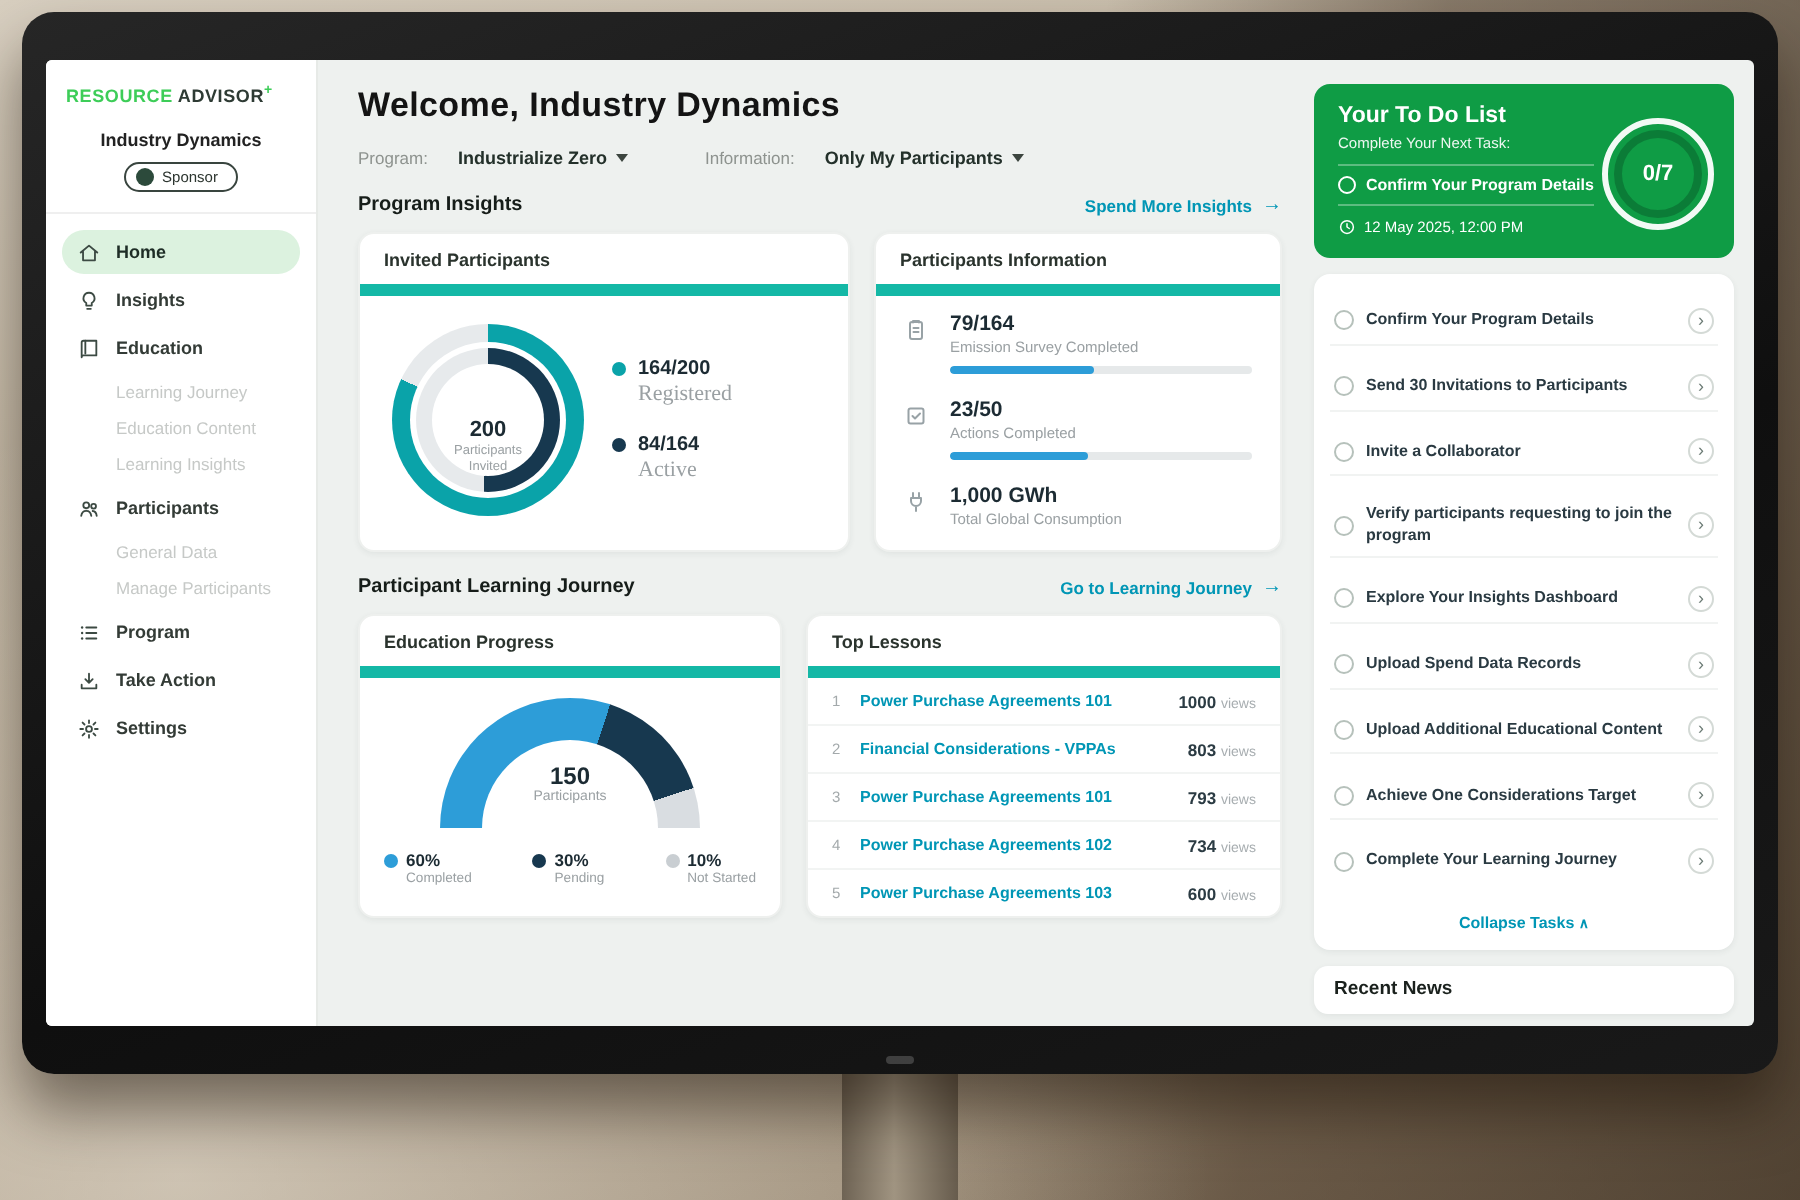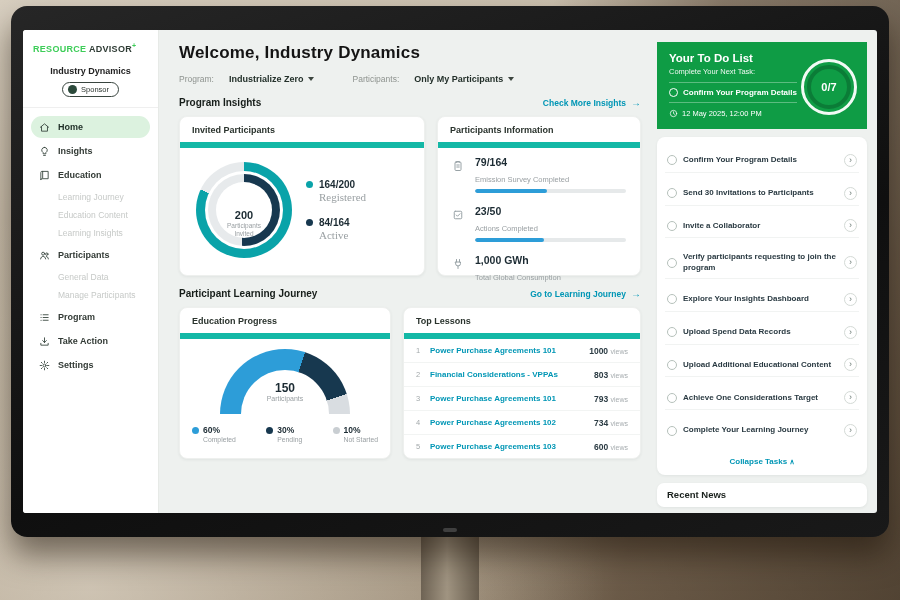--- a/index.html
+++ b/index.html
@@ -80,21 +80,21 @@
   .lg-val { font-size:10px; font-weight:bold; color:#1c2b33; }
   .lg-lbl { font-size:11px; color:#9aa0a3; margin-top:1px;font-family:Liberation Serif, serif; }
 
   
   .card-info { flex:1; height:160px; }
   .info-row { display:flex; gap:9px; padding:8px 14px 4px; }
   .info-icon { width:14px; color:#98a2a6; flex:none; padding-top:2px; }
   .info-icon svg { width:12px; height:12px; }
   .info-col { flex:1; }
   .info-val { font-size:10.5px; font-weight:bold; color:#1c2b33; }
-  .info-lbl { font-size:7.5px; color:#9aa0a3; margin-top:7px; }
+  .info-lbl { font-size:7.5px; color:#9aa0a3; margin-top:1px; }
   .bar { height:4px; border-radius:2px; background:#e6e9ea; margin-top:5px; overflow:hidden; }
   .bar-fill { height:100%; border-radius:2px; background:#2d9dd8; }
   .bar-48 { width:48%; } .bar-46 { width:46%; }
 
   
   .card-edu { width:212px; flex:none; height:152px; }
   .gauge-wrap { width:130px; height:68px; position:relative; margin:10px auto 0; }
   .gauge { width:130px; height:65px; overflow:hidden; position:relative; }
   .gauge::before { content:""; position:absolute; left:0; top:0; width:130px; height:130px; border-radius:50%;
     background: conic-gradient(from 270deg, #2d9dd8 0 30%, #17384f 30% 45%, #d9dde1 45% 50%, rgba(0,0,0,0) 50%); }
@@ -112,21 +112,21 @@
   .lesson-row { display:flex; align-items:center; gap:8px; padding:6.5px 12px; border-bottom:1px solid #f2f4f3; }
   .lesson-row:last-child { border-bottom:none; }
   .lesson-rank { font-size:7.5px; color:#a3a9ab; width:6px; flex:none; }
   .lesson-title { flex:1; font-size:8px; font-weight:bold; color:#0096b5; cursor:pointer; text-decoration:none;
     white-space:nowrap; overflow:hidden; }
   .lesson-views { flex:none; font-size:8.5px; font-weight:bold; color:#2b3b43; }
   .views-word { font-size:7px; font-weight:normal; color:#a7adb0; }
 
   
   .todo-panel { width:224px; flex:none; padding:12px 10px 6px 4px; display:flex; flex-direction:column; }
-  .todo-green { position:relative; background:#0f9c45; border-radius:0; padding:10px 12px 11px; color:#fff; flex:none; }
+  .todo-green { position:relative; background:#0f9c45; border-radius:8px; padding:10px 12px 11px; color:#fff; flex:none; }
   .todo-title { font-size:11.5px; font-weight:bold; }
   .todo-sub { font-size:7.5px; margin-top:3px; opacity:.92; }
   .todo-next { display:flex; align-items:center; gap:5px; margin-top:6px; padding:5px 0;
     border-top:1px solid rgba(255,255,255,.32); border-bottom:1px solid rgba(255,255,255,.32);
     width:calc(100% - 58px); cursor:pointer; }
   .circle-outline { width:9px; height:9px; border:1.2px solid #fff; border-radius:50%; flex:none; }
   .todo-next-label { font-size:8px; font-weight:bold; }
   .todo-due { display:flex; align-items:center; gap:4px; margin-top:6px; font-size:7.5px; width:calc(100% - 58px); }
   .clock-icon { width:9px; height:9px; display:flex; }
   .clock-icon svg { width:9px; height:9px; }
@@ -241,31 +241,31 @@
     <main class="main">
       <h1>Welcome, Industry Dynamics</h1>
 
       <div class="filters">
         <span class="f-label">Program:</span>
         <span class="f-value">
             <span>Industrialize Zero</span>
             <i class="caret"></i>
           </span>
         <span class="f-gap"></span>
-        <span class="f-label">Participants:</span>
+        <span class="f-label">Information:</span>
         <span class="f-value">
             <span>Only My Participants</span>
             <i class="caret"></i>
           </span>
       </div>
 
       <div class="section-row">
         <span class="section-title">Program Insights</span>
         <a class="section-link">
-            <span>Check More Insights</span>
+            <span>Spend More Insights</span>
             <span class="arrow">→</span>
           </a>
       </div>
 
       <div class="cards-row">
         <div class="card card-invited">
           <div class="card-head">Invited Participants</div>
           <div class="invited-body">
             <div class="donut">
               <div class="ring-outer">

